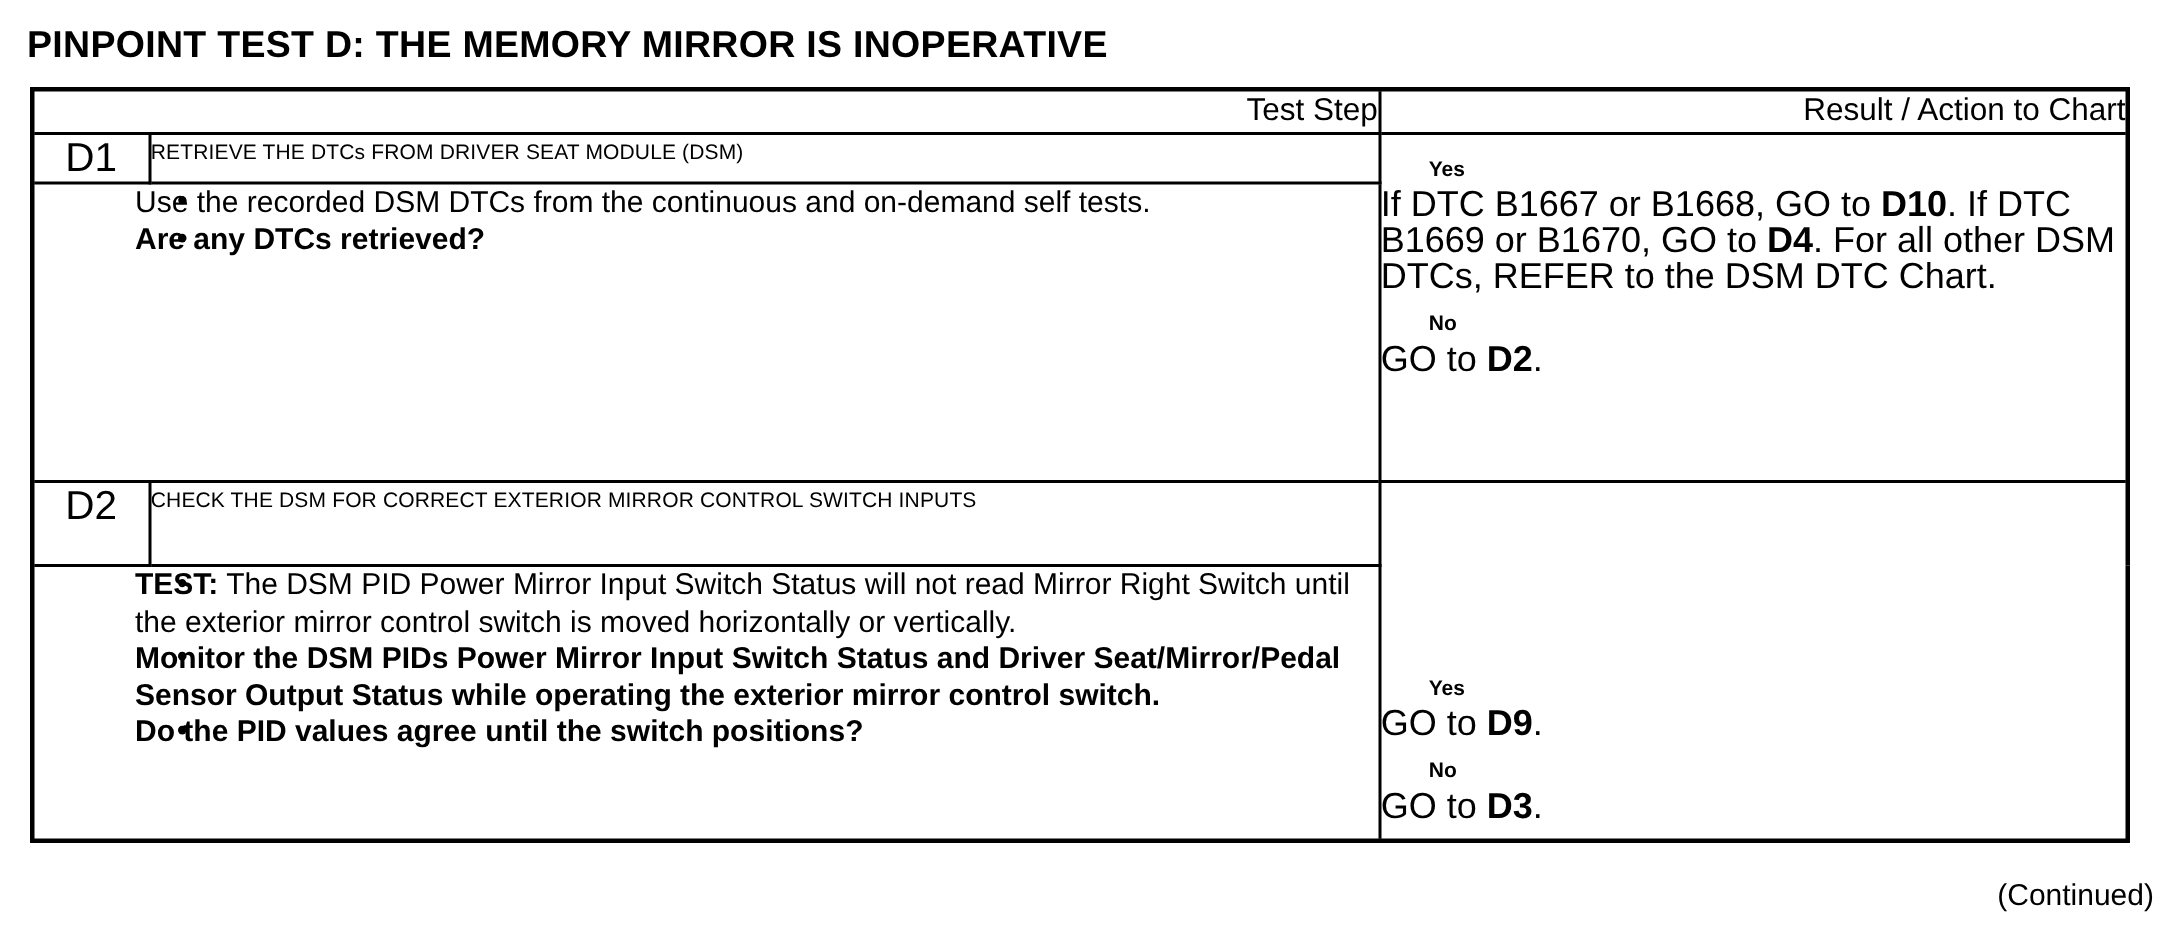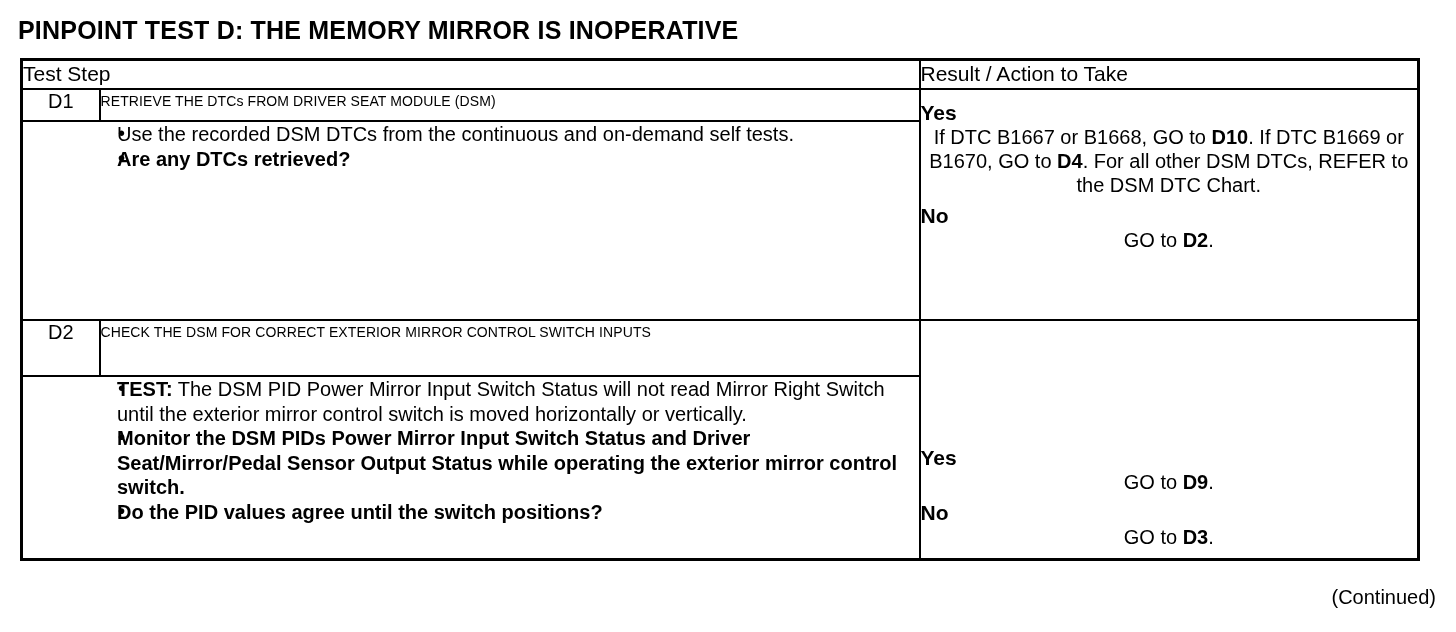--- a/index.html
+++ b/index.html
@@ -53,32 +53,32 @@
     font-weight: normal;
   }
 
   
   col.c-id     { width: 78px; }
   col.c-step   { width: 820px; }
   col.c-result { width: 499px; }
 
   
   .hdr-cell {
-    text-align: left;
+    text-align: right;
     font-size: 21px;
     font-weight: bold;
     padding: 5px 0 6px 0;
     height: 27px;
     line-height: 26px;
   }
 
   
   .step-id {
     text-align: center;
-    font-size: 20px;
+    font-size: 27px;
     font-weight: bold;
     vertical-align: top;
     padding-top: 6px;
   }
 
   
   .step-title {
     font-size: 14px;
     font-weight: bold;
     line-height: 23px;
@@ -94,21 +94,21 @@
   }
 
   
   ul.bullets {
     margin: 0;
     padding: 0;
     list-style: none;
   }
   ul.bullets > li {
     position: relative;
-    padding-left: 94px;
+    padding-left: 67px;
     margin: 0 0 0 0;
   }
   ul.bullets > li::before {
     content: "\2022";
     position: absolute;
     left: 95px;
     top: -1px;
     font-size: 20px;
     line-height: 24.5px;
   }
@@ -122,29 +122,29 @@
     font-size: 20px;
     line-height: 24px;
     padding: 0 14px 0 16px;
     vertical-align: top;
   }
   .result-cell.bottom { vertical-align: bottom; }
   .result-inner { padding: 10px 0 6px 0; }
   .result-inner.bottom-pad { padding: 0 0 9px 0; }
   .ans-label {
     font-weight: bold;
-    font-size: 21px;
+    font-size: 14px;
     line-height: 25px;
     margin-top: 6px;
+    margin-left: 32px;
   }
   .ans-label.first { margin-top: 0; }
   .ans-text {
-    font-size: 20px;
+    font-size: 24px;
     line-height: 24px;
-    text-align: center;
   }
 
   
   tr.r-d1-title td { height: 30px; }
   tr.r-d1-body  td { height: 197px; }
   tr.r-d2-title td { height: 54px; }
   tr.r-d2-body  td { height: 181px; }
 
   
   .continued {
@@ -165,21 +165,21 @@
   <table class="pinpoint-table">
     <colgroup>
       <col class="c-id">
       <col class="c-step">
       <col class="c-result">
     </colgroup>
     <tbody>
 
       <tr>
         <td class="hdr-cell" colspan="2">Test Step</td>
-        <td class="hdr-cell">Result / Action to Take</td>
+        <td class="hdr-cell">Result / Action to Chart</td>
       </tr>
 
       <tr class="r-d1-title">
         <td class="step-id">D1</td>
         <td class="step-title">RETRIEVE THE DTCs FROM DRIVER SEAT MODULE (DSM)</td>
         <td class="result-cell" rowspan="2">
           <div class="result-inner">
             <div class="ans-label first">Yes</div>
             <div class="ans-text">
               <span>If DTC B1667 or B1668, GO to </span><span class="b">D10</span><span>. If DTC B1669 or B1670, GO to </span><span class="b">D4</span><span>. For all other DSM DTCs, REFER to the DSM DTC Chart.</span>

